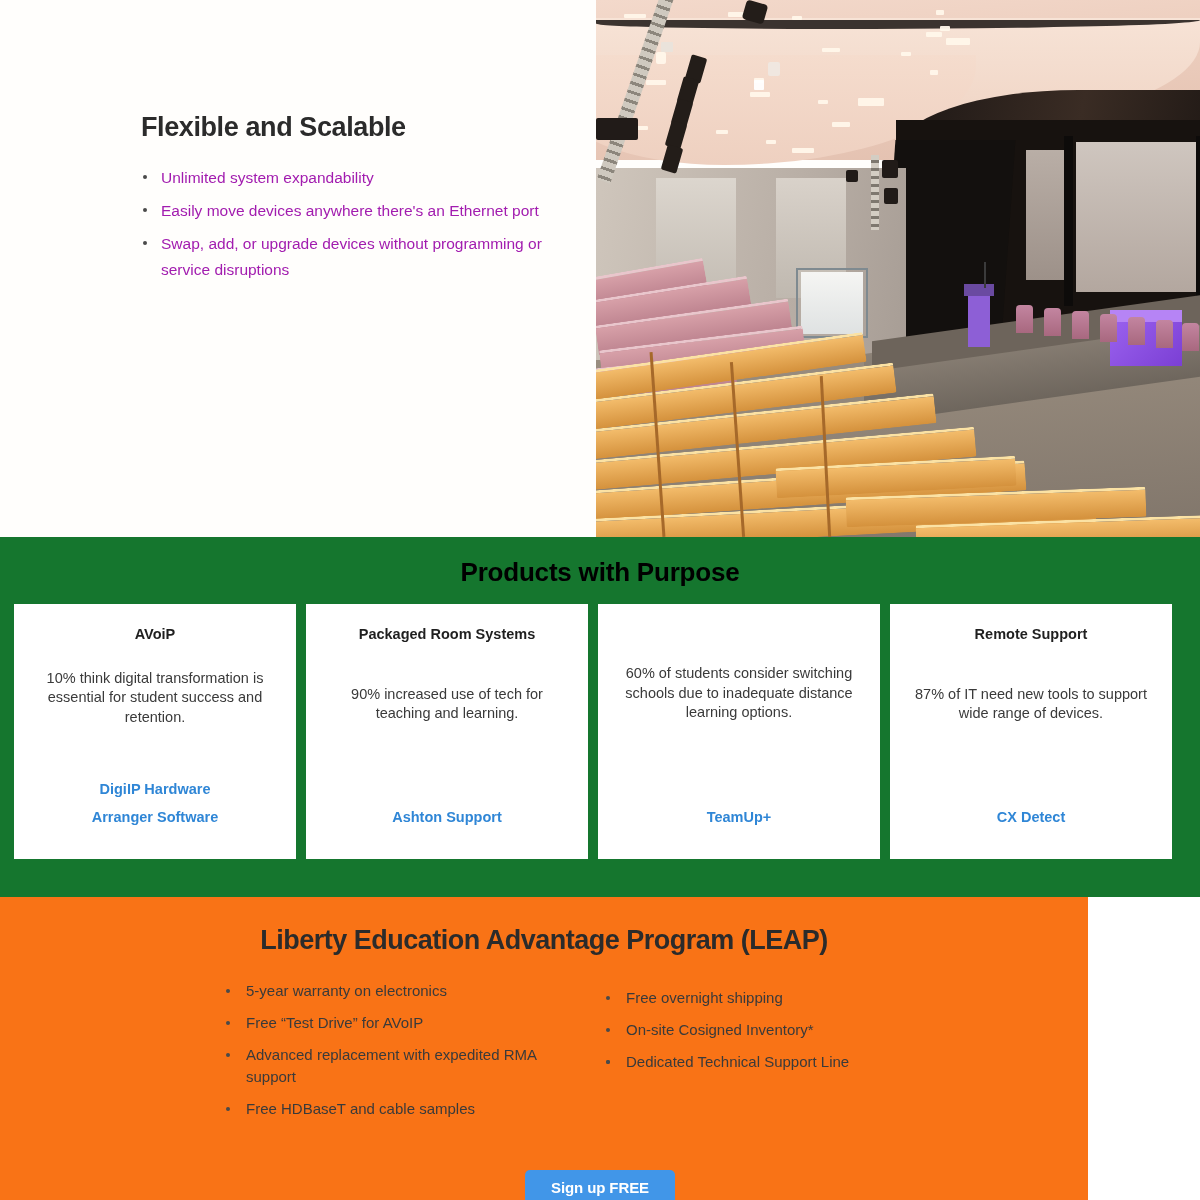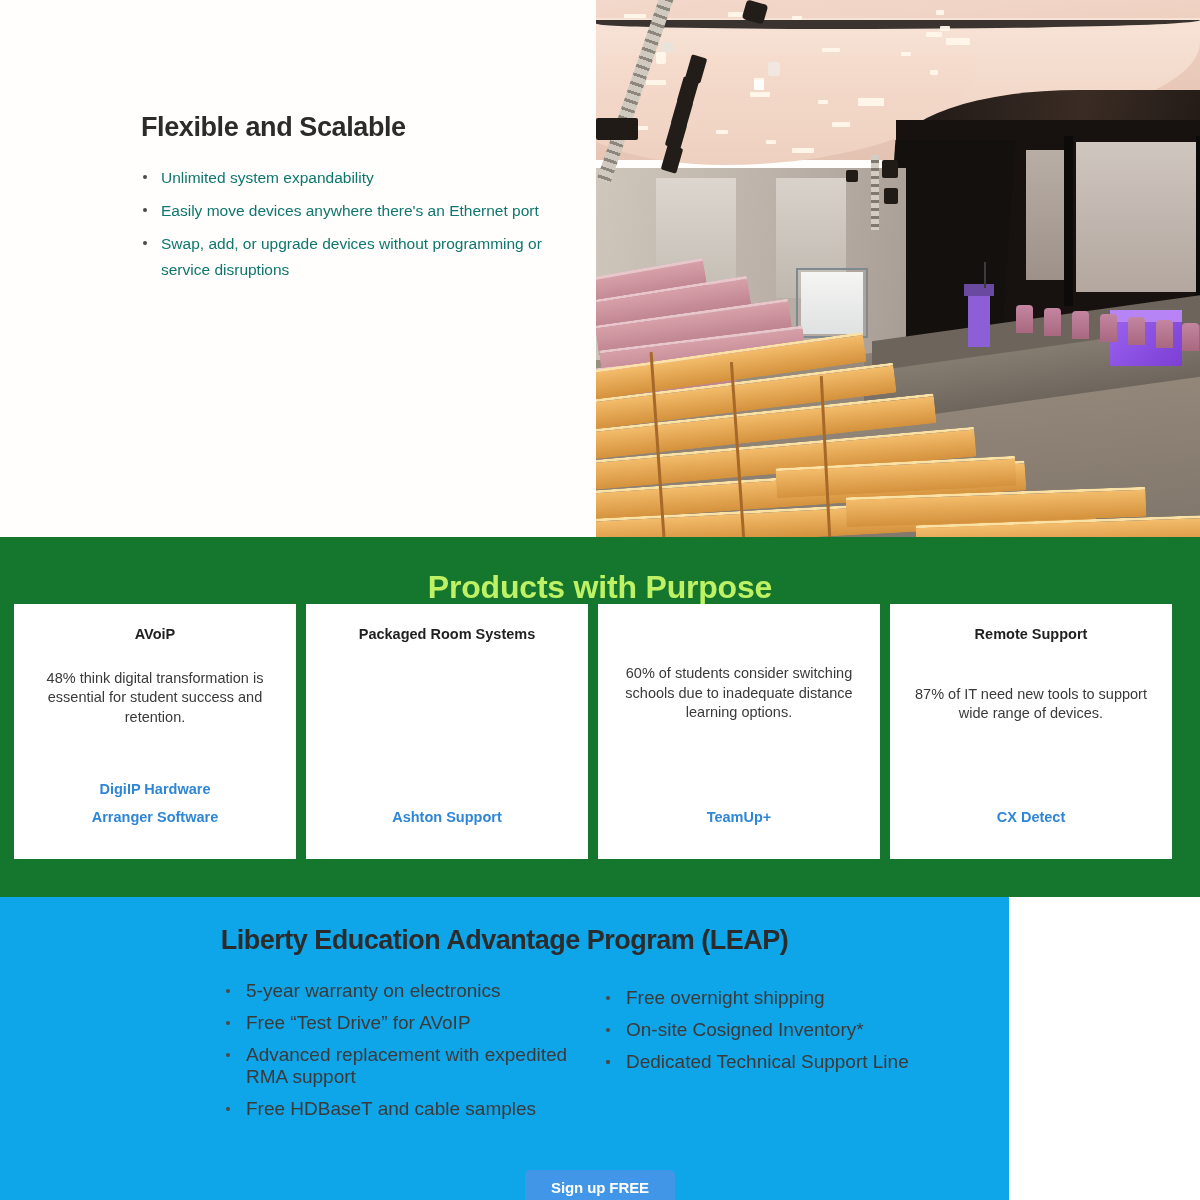--- a/index.html
+++ b/index.html
@@ -16,21 +16,21 @@
   .hero { position:relative; width:972px; height:537px; background:#fffefc; }
 
   .hero-text { position:absolute; left:141px; top:112px; width:440px; }
   .hero-title {
     font-size:27px; font-weight:bold; letter-spacing:-0.4px;
     color:#2b2b2b; margin-bottom:22px;
   }
   ul.hero-list { list-style:none; }
   ul.hero-list li {
     position:relative; padding-left:20px;
-    font-size:15.5px; line-height:26px; color:#0f766e; margin-bottom:7px;
+    font-size:15.5px; line-height:26px; color:#a21caf; margin-bottom:7px;
   }
   ul.hero-list li .bullet {
     position:absolute; left:2px; top:10px;
     width:4px; height:4px; border-radius:50%; background:#4a4a4a;
   }
 
   
   .hero-photo { position:absolute; left:596px; top:0; width:604px; height:537px; overflow:hidden; }
   .ph { position:absolute; }
 
@@ -104,22 +104,22 @@
   
   .seatrow { position:absolute; height:30px;
     background:linear-gradient(180deg,#f3bc6b,#d4913c);
     border-top:3px solid #fbe2a4; border-radius:2px; }
   .seatrow.pink { background:linear-gradient(180deg,#d7a0a8,#bd838f); border-top:3px solid #e9c6cc; }
   .seatdiv { position:absolute; width:3px; background:#a6692a; }
 
   
   .products { position:relative; width:1200px; height:360px; background:#15762e; }
   .products-title {
-    text-align:center; color:#bef264; font-size:32px; font-weight:bold;
-    padding-top:32px; letter-spacing:-0.2px;
+    text-align:center; color:#000000; font-size:26px; font-weight:bold;
+    padding-top:20px; letter-spacing:-0.2px;
   }
   .cards { position:absolute; left:14px; top:67px; display:flex; gap:10px; }
   .card {
     width:282px; height:255px; background:#ffffff;
     padding:20px 16px 14px; display:flex; flex-direction:column; align-items:center;
   }
   .card-title {
     font-size:14.5px; font-weight:bold; color:#1f1f1f; text-align:center;
     line-height:21px; min-height:21px;
   }
@@ -127,32 +127,32 @@
     font-size:14.5px; color:#3a3a3a; text-align:center; line-height:19.5px;
     margin-top:auto; margin-bottom:auto; padding:0 4px;
   }
   .card-links { margin-top:auto; width:100%; text-align:center; padding-bottom:14px; }
   .card-link {
     display:block; font-size:14.5px; font-weight:bold; color:#2f86d6;
     line-height:28px; text-decoration:none; cursor:pointer;
   }
 
   
-  .leap { position:relative; width:1009px; height:303px; background:#0ea5e9; }
+  .leap { position:relative; width:1088px; height:303px; background:#f97316; }
   .leap-title {
     text-align:center; font-size:27px; font-weight:bold; color:#2b2b2b;
     padding-top:28px; letter-spacing:-0.5px;
   }
   .leap-cols { display:flex; margin-top:24px; padding-left:222px; }
   .leap-col { width:380px; }
   .leap-col.right { width:400px; padding-left:0;margin-top:7px; }
   ul.leap-list { list-style:none; }
   ul.leap-list li {
     position:relative; padding-left:24px;
-    font-size:19px; line-height:22px; color:#3a3a3a; margin-bottom:10px;
+    font-size:15px; line-height:22px; color:#3a3a3a; margin-bottom:10px;
     max-width:360px;
   }
   ul.leap-list li .bullet {
     position:absolute; left:4px; top:9px;
     width:4px; height:4px; border-radius:50%; background:#4a4a4a;
   }
 
   .signup-wrap { position:absolute; left:0; top:273px; width:1200px; text-align:center; }
   .signup-btn {
     display:inline-block; background:#4196e8; color:#ffffff;
@@ -272,29 +272,30 @@
   </div>
 </section>
 
 <section class="products">
   <h2 class="products-title">Products with Purpose</h2>
 
   <div class="cards">
 
     <div class="card">
       <div class="card-title">AVoiP</div>
-      <div class="card-stat">48% think digital transformation is essential for student success and retention.</div>
+      <div class="card-stat">10% think digital transformation is essential for student success and retention.</div>
       <div class="card-links">
         <a class="card-link">DigiIP Hardware</a>
         <a class="card-link">Arranger Software</a>
       </div>
     </div>
 
     <div class="card">
       <div class="card-title">Packaged Room Systems</div>
+      <div class="card-stat">90% increased use of tech for teaching and learning.</div>
       <div class="card-links">
         <a class="card-link">Ashton Support</a>
       </div>
     </div>
 
     <div class="card">
       <div class="card-stat">60% of students consider switching schools due to inadequate distance learning options.</div>
       <div class="card-links">
         <a class="card-link">TeamUp+</a>
       </div>

